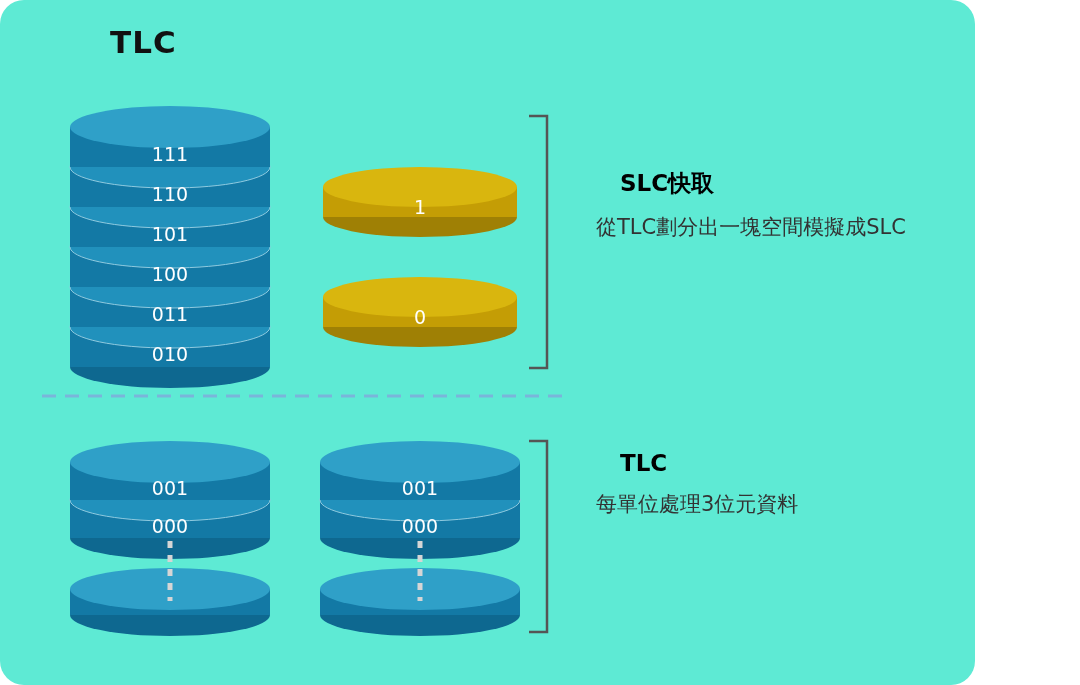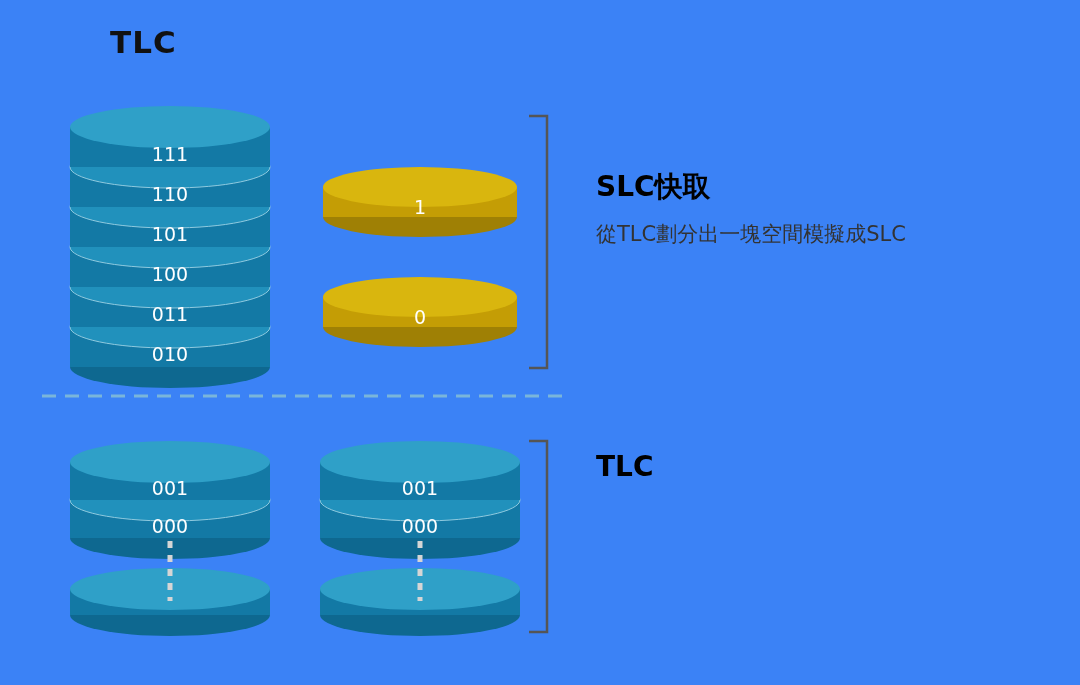--- a/index.html
+++ b/index.html
@@ -1,24 +1,24 @@
 <!DOCTYPE html>
 <html><head>
 <meta charset="utf-8">
 <style>
   * { margin:0; padding:0; box-sizing:border-box; }
   html,body { background:#ffffff; }
   body { font-family:"DejaVu Sans","Liberation Sans",sans-serif; }
-  .canvas { position:relative; width:1080px; height:685px; background:#3b82f6; overflow:hidden; }
+  .canvas { position:relative; width:975px; height:685px; background:#5eead4; overflow:hidden;border-radius:24px; }
   .stack-title { position:absolute; left:110px; top:24px; font-size:31px; font-weight:bold; color:#111111; letter-spacing:1px; }
   .diagram-svg { position:absolute; left:0; top:0; }
   .textblock { position:absolute; left:596px; width:470px; }
   .tb-top { top:168px; }
   .tb-bottom { top:450px; }
-  .textblock .heading { font-size:28px; font-weight:bold; color:#000000; margin-bottom:12px; }
+  .textblock .heading { font-size:23px; font-weight:bold; color:#000000; margin-bottom:12px;margin-left:24px; }
   .textblock .line { font-size:21px; line-height:33px; color:#333333; }
   
   .teal-body   { fill:#1379A5; }
   .teal-bottom { fill:#0E6890; }
   .teal-rim    { fill:#2191BC; stroke:#8FCADF; stroke-width:1; }
   .teal-lid    { fill:#2FA0C8; }
   
   .gold-body   { fill:#C49D05; }
   .gold-bottom { fill:#9F8005; }
   .gold-lid    { fill:#D9B60E; }
@@ -107,15 +107,16 @@
 
   </svg>
 
   <div class="textblock tb-top">
     <div class="heading">SLC快取</div>
     <div class="line">從TLC劃分出一塊空間模擬成SLC</div>
   </div>
 
   <div class="textblock tb-bottom">
     <div class="heading">TLC</div>
+    <div class="line">每單位處理3位元資料</div>
   </div>
 
 </div>
 
 </body></html>

